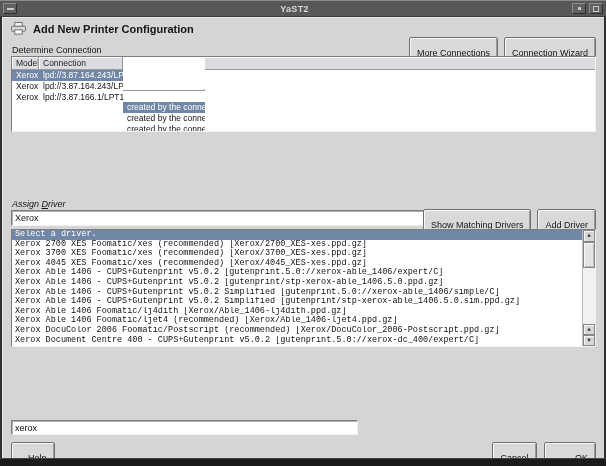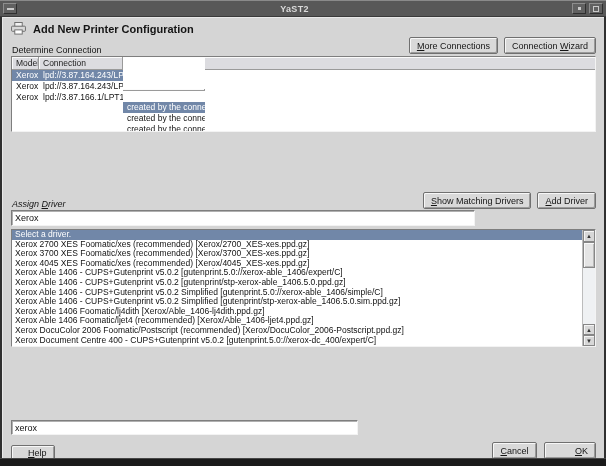--- a/index.html
+++ b/index.html
@@ -30,26 +30,26 @@
   
   .heading { position: absolute; left: 8px; top: 4px; display: flex; align-items: center; gap: 7px; }
   .heading-text { font-size: 11px; font-weight: bold; color: #151515; }
 
   .label { font-size: 9px; color: #151515; white-space: nowrap; }
   .lbl-determine { position: absolute; left: 9px; top: 27px; }
   .lbl-assign    { position: absolute; left: 9px; top: 181px; font-style: italic; }
   .lbl-setname   { position: absolute; left: 9px; top: 400px; }
 
   
-  .btn { display: inline-flex; align-items: center; justify-content: center; height: 17px; padding: 0 7px;
+  .btn { display: inline-flex; align-items: center; justify-content: center; height: 32px; padding: 0 7px;
          background: #d9d9d9; border: 1px solid #707070; border-radius: 2px;
          box-shadow: inset 1px 1px 0 #f7f7f7, inset -1px -1px 0 #9a9a9a;
          font-size: 9px; color: #151515; white-space: nowrap; font-family: inherit; }
   .top-btns    { position: absolute; top: 19px;  right: 8px; display: flex; gap: 6px; }
-  .assign-btns { position: absolute; top: 174px; right: 8px; display: flex; gap: 6px; }
+  .assign-btns { position: absolute; top: 191px; right: 8px; display: flex; gap: 6px; }
   .footer-left  { position: absolute; left: 8px;  top: 424px; }
   .footer-right { position: absolute; right: 8px; top: 424px; display: flex; gap: 7px; }
   .btn-help { min-width: 34px; padding-left: 16px; } .btn-cancel { min-width: 45px; } .btn-ok { min-width: 38px; padding-left: 30px; }
 
   
   .conn-table { position: absolute; left: 8px; right: 8px; top: 38px; height: 76px; background: #fff;
                 border: 1px solid; border-color: #7e7e7e #f3f3f3 #f3f3f3 #7e7e7e; overflow: hidden; }
   .t-head { display: flex; height: 13px; }
   .th { background: #dcdce0; border-right: 1px solid #9a9a9a; border-bottom: 1px solid #9a9a9a;
         box-shadow: inset 1px 1px 0 #fbfbfb; font-size: 8.5px; color: #222;
@@ -62,21 +62,21 @@
 
   
   .input { background: #fff; border: 1px solid; border-color: #7e7e7e #f3f3f3 #f3f3f3 #7e7e7e;
            box-shadow: inset 1px 1px 0 #b0b0b0; font-size: 9px; color: #111; padding: 0 3px;
            font-family: inherit; outline: none; }
   .assign-input  { position: absolute; left: 8px; top: 192px; width: 464px; height: 16px; }
   .setname-input { position: absolute; left: 8px; top: 402px; width: 347px; height: 15px; }
 
   
   .driver-list { position: absolute; left: 8px; right: 8px; top: 211px; height: 118px; background: #fff;
-                 border: 1px solid; border-color: #7e7e7e #f3f3f3 #f3f3f3 #7e7e7e; }
+                 border: 1px solid; border-color: #7e7e7e #f3f3f3 #f3f3f3 #7e7e7e; font-family: Liberation Mono, monospace; }
   .list-items { position: absolute; left: 0; top: 0; bottom: 0; right: 13px; overflow: hidden; }
   .list-item { height: 9.6px; line-height: 9.6px; font-size: 8.5px; padding-left: 3px;
                white-space: nowrap; overflow: hidden; color: #111; }
   .list-item.selected { background: #7187a8; color: #fff; }
 
   
   .scrollbar { position: absolute; top: 0; right: 0; bottom: 0; width: 13px; background: #eff1f3;
                border-left: 1px solid #bcbcbc; }
   .sb-btn { width: 12px; height: 12px; background: #d7d7d7; border: 1px solid #868686;
             box-shadow: inset 1px 1px 0 #f5f5f5; display: flex; align-items: center; justify-content: center;

